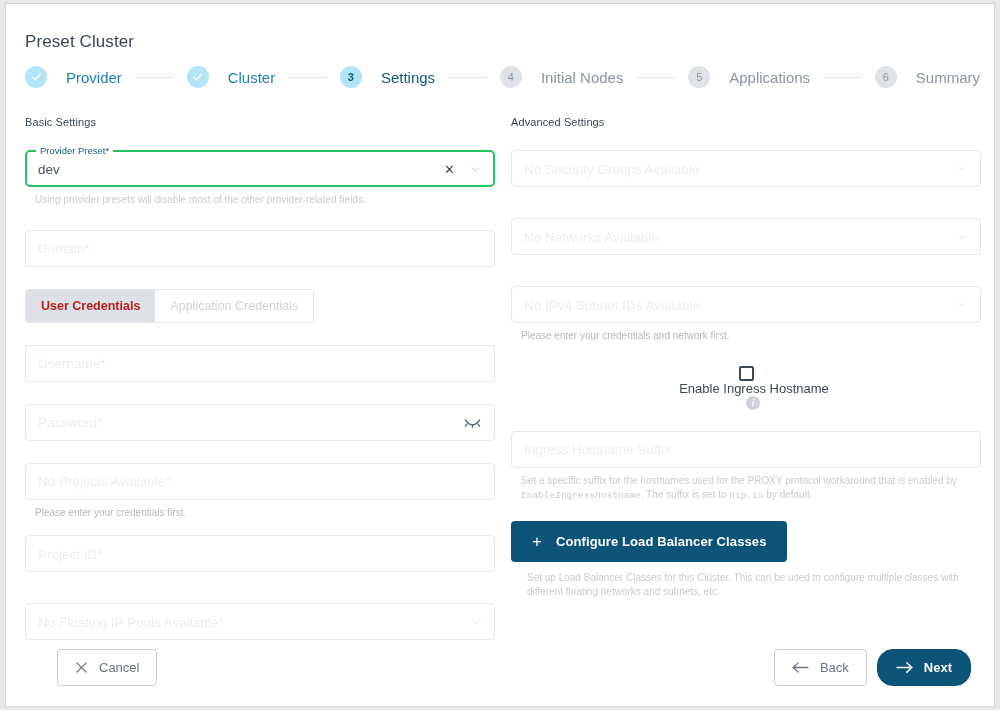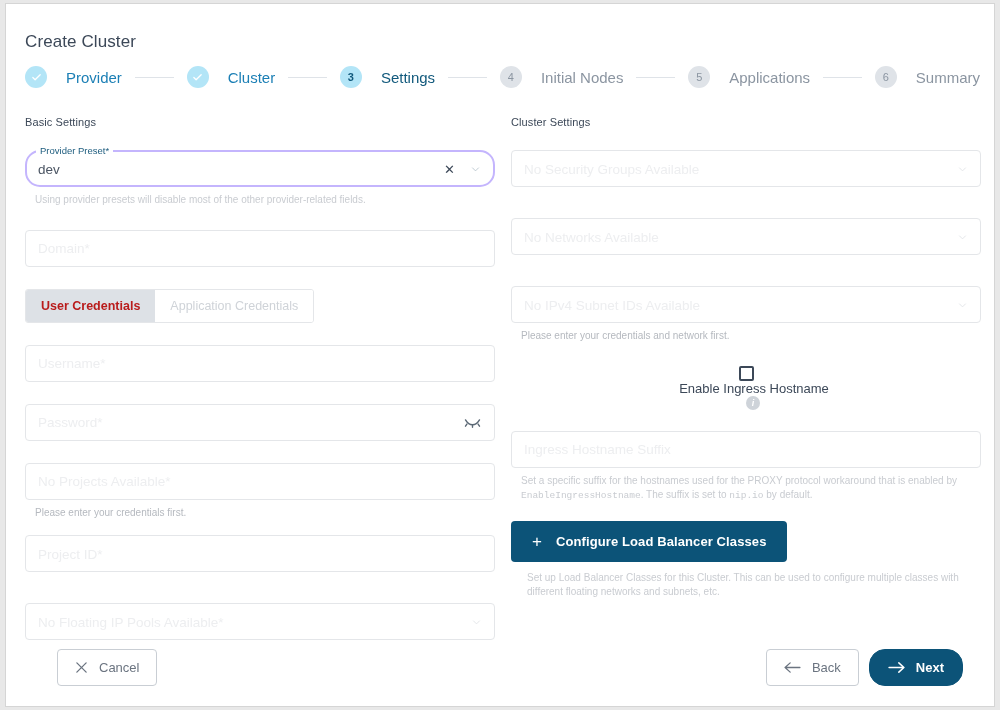--- a/index.html
+++ b/index.html
@@ -84,22 +84,22 @@
   }
   .field .ph {
     position: absolute;
     left: 12px; top: 50%;
     transform: translateY(-50%);
     font-size: 13.5px;
     color: #edeef0;
     white-space: nowrap;
   }
   .field.focused {
-    border: 2px solid #c4b5fd;
-    border-radius: 15px;
+    border: 2px solid #22c55e;
+    border-radius: 5px;
   }
   .field .val {
     position: absolute;
     left: 11px; top: 50%;
     transform: translateY(-50%);
     font-size: 13.5px;
     color: #4b5563;
   }
   .float-label {
     position: absolute;
@@ -240,28 +240,28 @@
     border-radius: 16px;
     color: #fff;
     font-size: 13px;
     font-weight: bold;
     font-family: "Liberation Sans", sans-serif;
     padding: 9px 18px;
     height: 37px;
     cursor: pointer;
   }
   .footer-left  { position: absolute; left: 0;  top: 0; padding-left: 32px; }
-  .footer-right { position: absolute; right: 12px; top: 0; display: flex; gap: 10px; }
+  .footer-right { position: absolute; right: 4px; top: 0; display: flex; gap: 10px; }
 </style>
 </head>
 <body>
 
 <div class="card">
 
-  <div class="page-title">Create Cluster</div>
+  <div class="page-title">Preset Cluster</div>
 
   <div class="stepper">
 
     <div class="step">
       <div class="step-circle done">
         <svg class="check-glyph" viewBox="0 0 24 24">
           <path d="M20 6L9 17l-5-5" fill="none" stroke="#ffffff" stroke-width="2.8" stroke-linecap="round" stroke-linejoin="round"></path>
         </svg>
       </div>
       <div class="step-label done">Provider</div>
@@ -375,21 +375,21 @@
       <span class="ph">No Floating IP Pools Available*</span>
       <svg class="chev" viewBox="0 0 12 12">
         <path d="M2 4.5L6 8.5l4-4" fill="none" stroke="#e3e5e8" stroke-width="1.3" stroke-linecap="round"></path>
       </svg>
     </div>
 
   </div>
 
   <div class="col-right">
 
-    <div class="section-title">Cluster Settings</div>
+    <div class="section-title">Advanced Settings</div>
 
     
     <div class="field">
       <span class="ph">No Security Groups Available</span>
       <svg class="chev" viewBox="0 0 12 12">
         <path d="M2 4.5L6 8.5l4-4" fill="none" stroke="#e3e5e8" stroke-width="1.3" stroke-linecap="round"></path>
       </svg>
     </div>
 
     <div class="gap-lg"></div>

